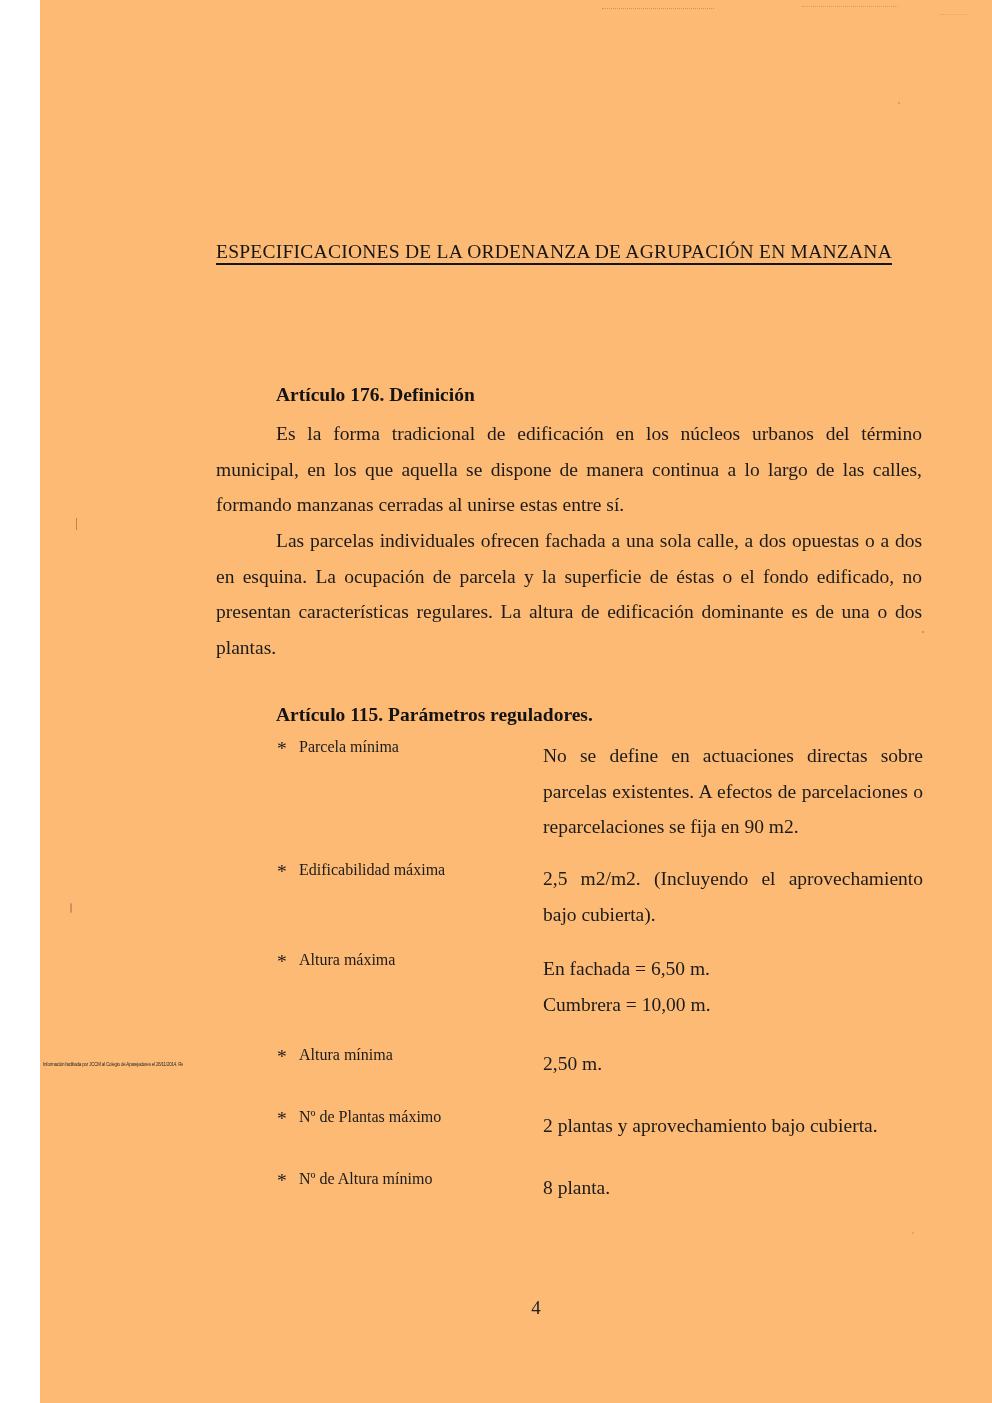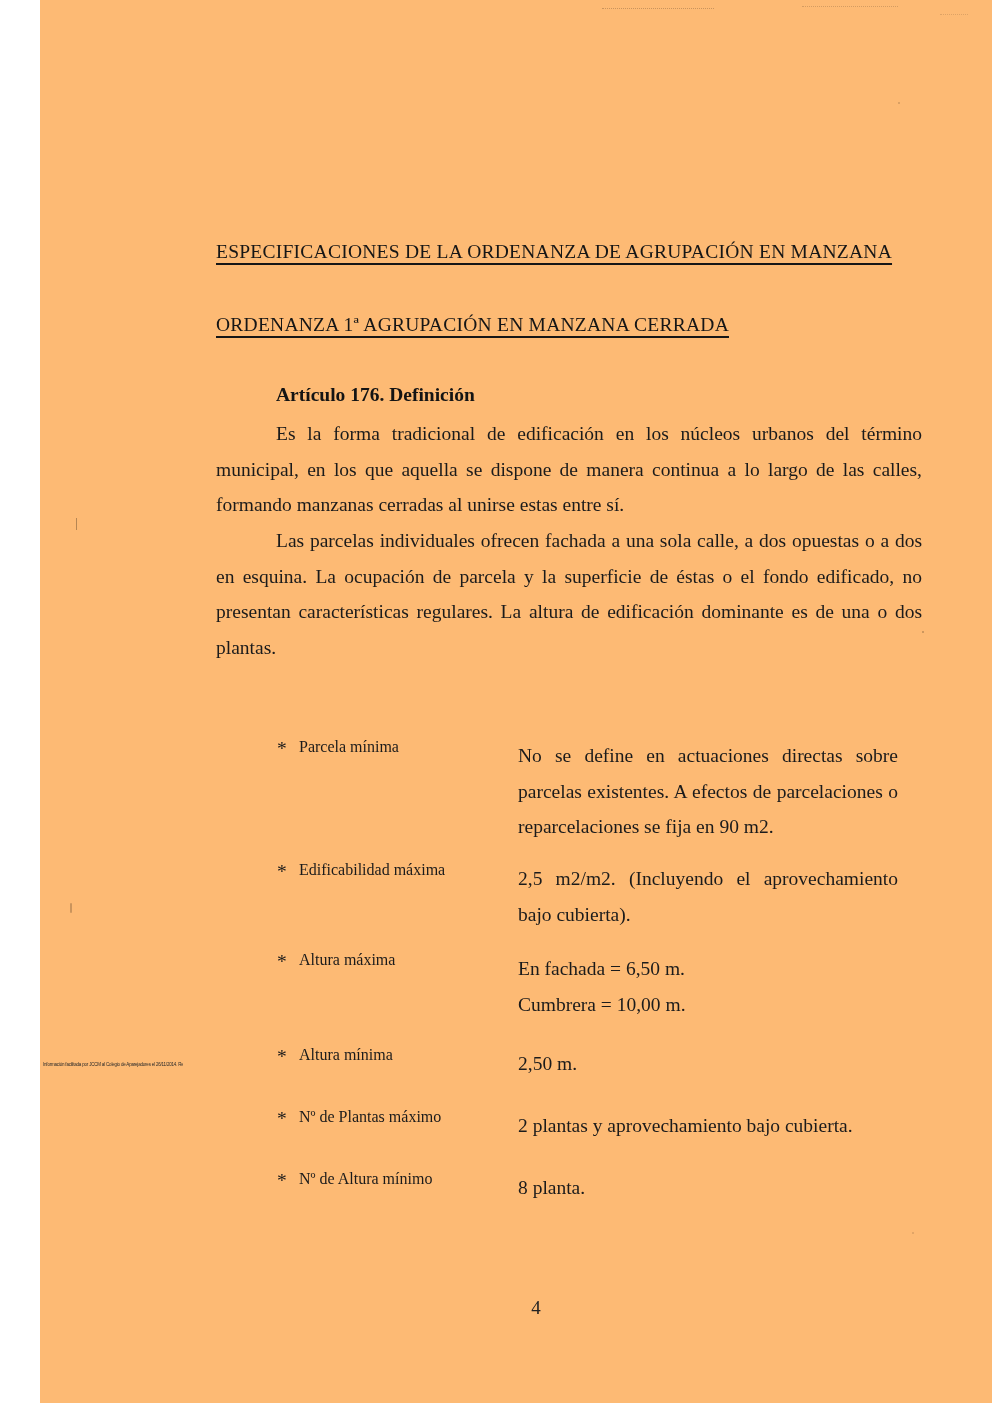--- a/index.html
+++ b/index.html
@@ -76,21 +76,21 @@
   }
   .plabel {
     position: absolute;
     left: 259px;
     font-size: 16px;
     white-space: nowrap;
     color: #1b1b1b;
   }
   .pvalue {
     position: absolute;
-    left: 478px;
+    left: 503px;
     width: 380px;
     font-size: 19.5px;
     line-height: 35.5px;
     text-align: justify;
     white-space: pre-line;
     color: #1b1b1b;
   }
 
   
   .page-number {
@@ -136,26 +136,26 @@
   <div class="artifact dots-1"></div>
   <div class="artifact dots-2"></div>
   <div class="artifact dots-3"></div>
   <div class="artifact tick-1"></div>
   <div class="artifact tick-2"></div>
   <div class="artifact speck-1"></div>
   <div class="artifact speck-2"></div>
   <div class="artifact speck-3"></div>
 
   <div class="heading heading-main">ESPECIFICACIONES DE LA ORDENANZA DE AGRUPACIÓN EN MANZANA</div>
-  <div class="heading heading-sub">ORDENANZA 1ª AGRUPACIÓN EN MANZANA CERRADA</div>
 
   <div class="article-title article-114-title">Artículo 176. Definición</div>
   <div class="para para-2">Las parcelas individuales ofrecen fachada a una sola calle, a dos opuestas o a dos en esquina. La ocupación de parcela y la superficie de éstas o el fondo edificado, no presentan características regulares. La altura de edificación dominante es de una o dos plantas.</div>
   <div class="para para-1">Es la forma tradicional de edificación en los núcleos urbanos del término municipal, en los que aquella se dispone de manera continua a lo largo de las calles, formando manzanas cerradas al unirse estas entre sí.</div>
 
+  <div class="article-title article-115-title">Artículo 115. Parámetros reguladores.</div>
 
   <div class="param-row row-1">
     <span class="bullet">*</span>
     <span class="plabel">Parcela mínima</span>
     <div class="pvalue">No se define en actuaciones directas sobre parcelas existentes. A efectos de parcelaciones o reparcelaciones se fija en 90 m2.</div>
   </div>
 
   <div class="param-row row-2">
     <span class="bullet">*</span>
     <span class="plabel">Edificabilidad máxima</span>

